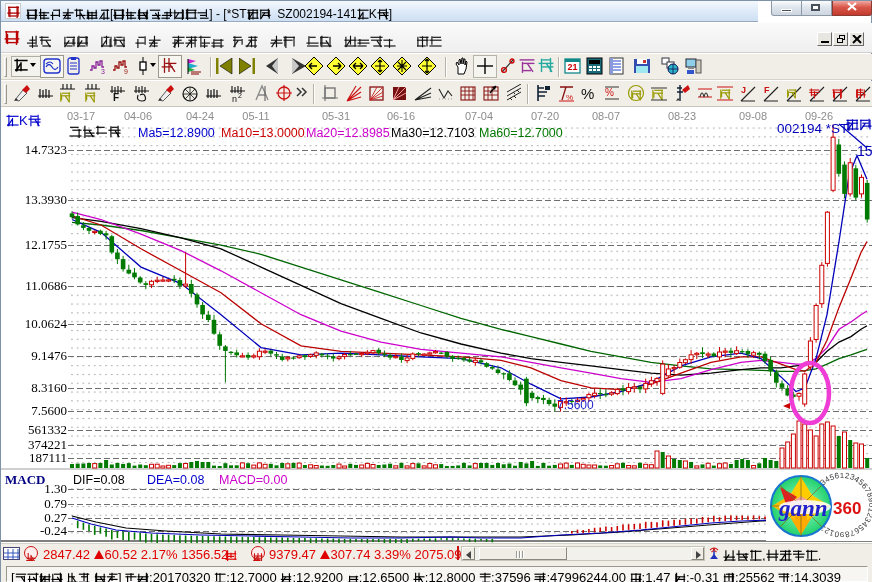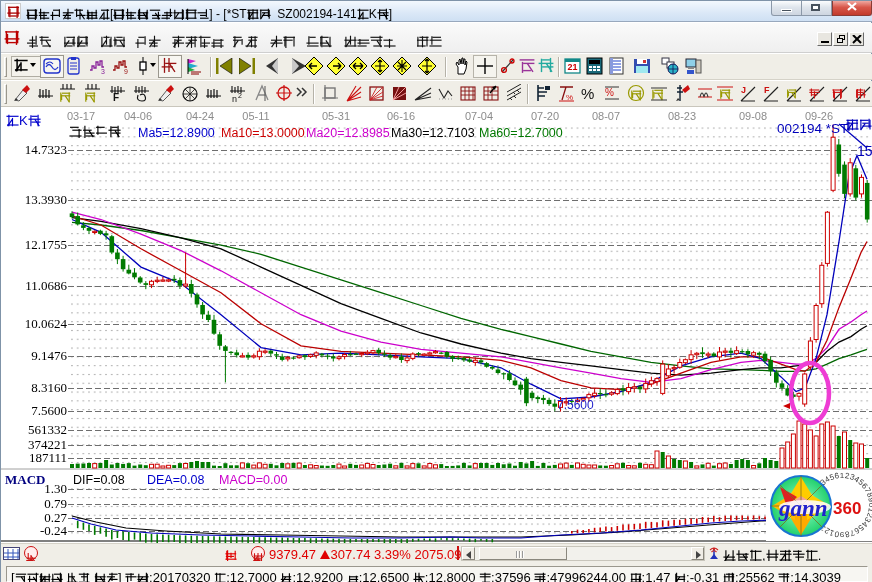--- a/index.html
+++ b/index.html
@@ -1,14 +1,14 @@
 <!DOCTYPE html>
 <html><head><meta charset="utf-8"><style>html,body{margin:0;padding:0;width:872px;height:582px;overflow:hidden;font-family:"Liberation Sans",sans-serif;background:#fff}*{box-sizing:border-box}.abs{position:absolute}</style></head><body>
 <div class="abs" style="left:0;top:0;width:872px;height:582px;border:1px solid #7f93a8">
-    <div class="abs" style="left:0;top:0;width:872px;height:21px;background:linear-gradient(#f3f8fd,#dbe8f7 60%,#cfe0f3);border-bottom:1px solid #98a8bd">
+    <div class="abs" style="left:0;top:0;width:757px;height:21px;background:linear-gradient(#f3f8fd,#dbe8f7 60%,#cfe0f3);border-bottom:1px solid #98a8bd">
       <div class="abs" style="left:4px;top:2px;width:16px;height:16px;background:#fff;border:1px solid #ccc;text-align:center"><svg width="13" height="13" style="vertical-align:0px" viewBox="0 0 13 13">
           <g stroke="#aa0000" stroke-width="1.30" stroke-linecap="square">
             <line x1="1.0" y1="8.1" x2="12.0" y2="8.1"></line>
             <line x1="3.9" y1="11.0" x2="9.1" y2="11.0"></line>
             <line x1="1.6" y1="2.3" x2="11.4" y2="2.3"></line>
             <line x1="10.1" y1="1.9" x2="10.1" y2="12.3"></line>
             <line x1="2.9" y1="4.5" x2="2.9" y2="11.7"></line>
             <line x1="1.9" y1="2.3" x2="1.9" y2="11.0"></line>
             <line x1="11.0" y1="2.3" x2="11.0" y2="11.0"></line>
           </g>
@@ -1608,20 +1608,21 @@
         <div class="abs" style="left:1px;top:1px"><svg width="10" height="10" style="vertical-align:0px" viewBox="0 0 10 10">
             <g stroke="#cc1111" stroke-width="1.10" stroke-linecap="square">
               <line x1="0.8" y1="8.5" x2="7.0" y2="8.5"></line>
               <line x1="1.2" y1="6.2" x2="9.2" y2="6.2"></line>
               <line x1="2.2" y1="1.5" x2="2.2" y2="7.0"></line>
               <line x1="5.0" y1="3.5" x2="5.0" y2="7.0"></line>
               <line x1="5.5" y1="4.5" x2="8.5" y2="9.0"></line>
             </g>
           </svg></div>
       </div>
+      <div class="abs" style="left:42px;top:3px;white-space:nowrap;font-size:13px;color:#e00000">2847.42 <span style="display:inline-block;width:0;height:0;border-left:5px solid transparent;border-right:5px solid transparent;border-bottom:9px solid #e00000;margin-right:1px"></span>60.52 2.17% 1356.52</div>
       <div class="abs" style="left:224px;top:3px"><svg width="12" height="12" style="vertical-align:0px" viewBox="0 0 12 12">
           <g stroke="#e00000" stroke-width="1.15" stroke-linecap="square">
             <line x1="1.4" y1="7.4" x2="8.4" y2="7.4"></line>
             <line x1="1.0" y1="4.8" x2="10.6" y2="4.8"></line>
             <line x1="1.0" y1="10.2" x2="11.0" y2="10.2"></line>
             <line x1="6.0" y1="4.2" x2="6.0" y2="8.4"></line>
             <line x1="2.6" y1="1.8" x2="2.6" y2="11.4"></line>
             <line x1="1.8" y1="2.2" x2="1.8" y2="10.2"></line>
             <line x1="10.2" y1="2.2" x2="10.2" y2="10.2"></line>
           </g>

